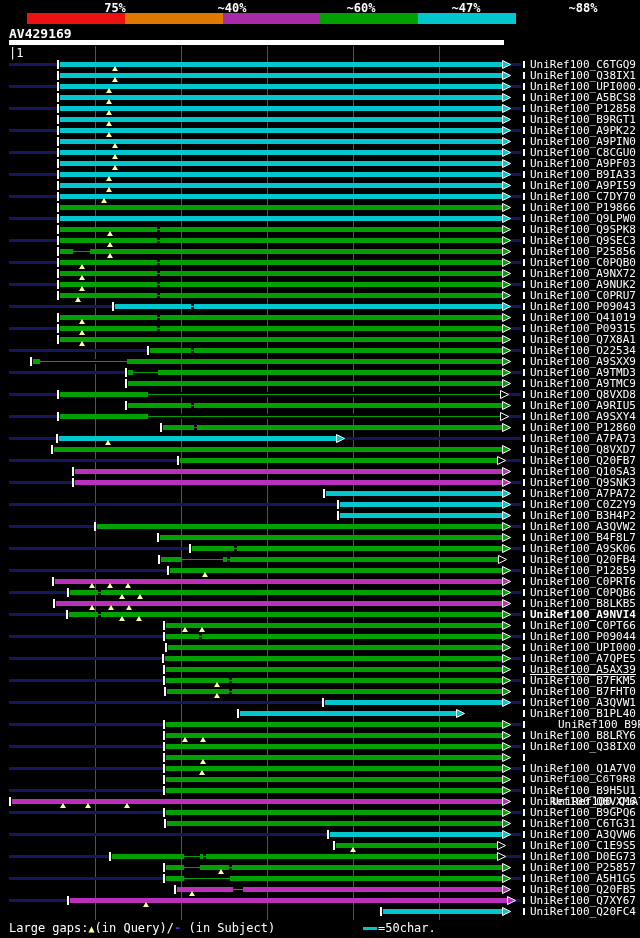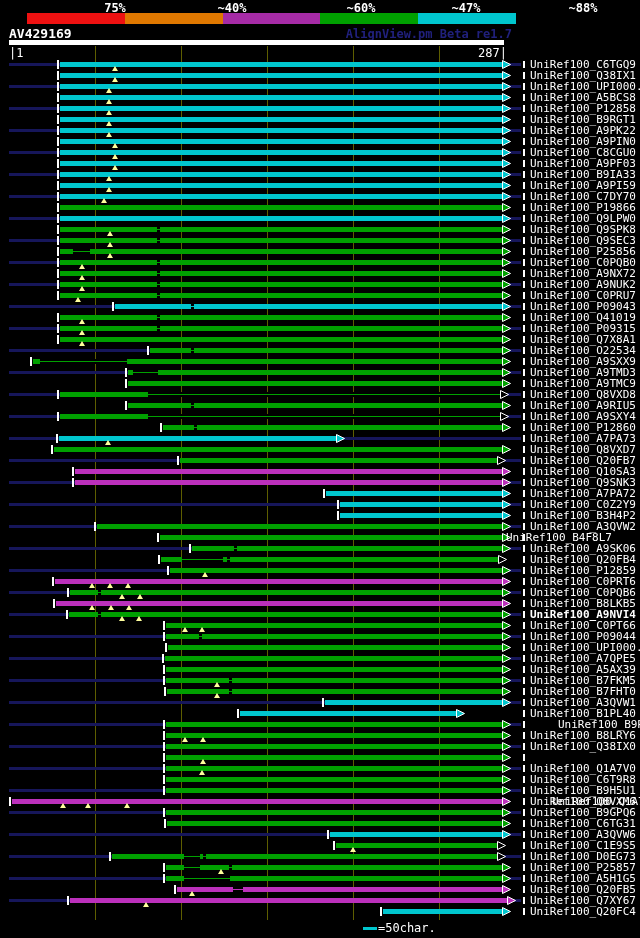--- a/index.html
+++ b/index.html
@@ -38,24 +38,22 @@
 
   <div id="colorbar">
     <div class="scale-seg" style="background: rgb(238, 17, 17);"></div>
     <div class="scale-seg" style="background: rgb(224, 120, 0);"></div>
     <div class="scale-seg" style="background: rgb(166, 43, 166);"></div>
     <div class="scale-seg" style="background: rgb(0, 160, 0);"></div>
     <div class="scale-seg" style="background: rgb(0, 198, 206);"></div>
   </div>
 
   <div id="query-id">AV429169</div>
-  <div id="watermark">AlignView.pm Beta re1.7</div>
   <div id="query-bar"></div>
   <div id="ruler-left">|1</div>
-  <div id="ruler-right">287|</div>
 
   <div id="plot" class="abs" style="left:0;top:0;width:640px;height:938px;">
       <div style="position: absolute; left: 95px; top: 46px; width: 1px; height: 874px; background: rgb(94, 94, 0);"></div>
       <div style="position: absolute; left: 181px; top: 46px; width: 1px; height: 874px; background: rgb(94, 94, 0);"></div>
       <div style="position: absolute; left: 267px; top: 46px; width: 1px; height: 874px; background: rgb(94, 94, 0);"></div>
       <div style="position: absolute; left: 353px; top: 46px; width: 1px; height: 874px; background: rgb(94, 94, 0);"></div>
       <div style="position: absolute; left: 439px; top: 46px; width: 1px; height: 874px; background: rgb(94, 94, 0);"></div>
       <div style="position: absolute; left: 9px; top: 63px; width: 512px; height: 3px; background: rgb(22, 22, 90);"></div>
       <div style="position: absolute; left: 60px; top: 62px; width: 442px; height: 5px; background: rgb(0, 198, 206);"></div>
       <div style="position: absolute; left: 57px; top: 60px; width: 2px; height: 9px; background: rgb(255, 255, 255);"></div>
@@ -424,21 +422,21 @@
       <svg width="10" height="9" style="position: absolute; left: 502px; top: 522px;">
         <polygon points="0.5,0.5 8.5,4.5 0.5,8.5" fill="#00a000" stroke="#fff" stroke-width="1"></polygon>
       </svg>
       <div class="hit-label" style="left: 530px; top: 521px;">UniRef100_A3QVW2</div>
       <div style="position: absolute; left: 160px; top: 535px; width: 342px; height: 5px; background: rgb(0, 160, 0);"></div>
       <div style="position: absolute; left: 157px; top: 533px; width: 2px; height: 9px; background: rgb(255, 255, 255);"></div>
       <div style="position: absolute; left: 523px; top: 534px; width: 2px; height: 7px; background: rgb(255, 255, 255);"></div>
       <svg width="10" height="9" style="position: absolute; left: 502px; top: 533px;">
         <polygon points="0.5,0.5 8.5,4.5 0.5,8.5" fill="#00a000" stroke="#fff" stroke-width="1"></polygon>
       </svg>
-      <div class="hit-label" style="left: 506px; top: 532px;">UniRef100_B4F8L7</div>
+      <div class="hit-label" style="left: 530px; top: 532px;">UniRef100_B4F8L7</div>
       <div style="position: absolute; left: 9px; top: 547px; width: 512px; height: 3px; background: rgb(22, 22, 90);"></div>
       <div style="position: absolute; left: 192px; top: 546px; width: 310px; height: 5px; background: rgb(0, 160, 0);"></div>
       <div style="position: absolute; left: 234px; top: 546px; width: 3px; height: 5px; background: transparent; box-sizing: border-box; border-top: 2px solid rgb(0, 0, 0); border-bottom: 2px solid rgb(0, 0, 0);"></div>
       <div style="position: absolute; left: 189px; top: 544px; width: 2px; height: 9px; background: rgb(255, 255, 255);"></div>
       <div style="position: absolute; left: 523px; top: 545px; width: 2px; height: 7px; background: rgb(255, 255, 255);"></div>
       <svg width="10" height="9" style="position: absolute; left: 502px; top: 544px;">
         <polygon points="0.5,0.5 8.5,4.5 0.5,8.5" fill="#00a000" stroke="#fff" stroke-width="1"></polygon>
       </svg>
       <div class="hit-label" style="left: 530px; top: 543px;">UniRef100_A9SK06</div>
       <div style="position: absolute; left: 161px; top: 557px; width: 337px; height: 5px; background: rgb(0, 160, 0);"></div>
@@ -534,21 +532,21 @@
       <svg width="10" height="9" style="position: absolute; left: 502px; top: 654px;">
         <polygon points="0.5,0.5 8.5,4.5 0.5,8.5" fill="#00a000" stroke="#fff" stroke-width="1"></polygon>
       </svg>
       <div class="hit-label" style="left: 530px; top: 653px;">UniRef100_A7QPE5</div>
       <div style="position: absolute; left: 166px; top: 667px; width: 336px; height: 5px; background: rgb(0, 160, 0);"></div>
       <div style="position: absolute; left: 163px; top: 665px; width: 2px; height: 9px; background: rgb(255, 255, 255);"></div>
       <div style="position: absolute; left: 523px; top: 666px; width: 2px; height: 7px; background: rgb(255, 255, 255);"></div>
       <svg width="10" height="9" style="position: absolute; left: 502px; top: 665px;">
         <polygon points="0.5,0.5 8.5,4.5 0.5,8.5" fill="#00a000" stroke="#fff" stroke-width="1"></polygon>
       </svg>
-      <div class="hit-label" style="left: 530px; top: 664px;">UniRef100_A5AX39</div>
+      <div class="hit-label" style="left: 530px; top: 664px; text-decoration: underline;">UniRef100_A5AX39</div>
       <div style="position: absolute; left: 9px; top: 679px; width: 512px; height: 3px; background: rgb(22, 22, 90);"></div>
       <div style="position: absolute; left: 166px; top: 678px; width: 336px; height: 5px; background: rgb(0, 160, 0);"></div>
       <div style="position: absolute; left: 229px; top: 678px; width: 3px; height: 5px; background: transparent; box-sizing: border-box; border-top: 2px solid rgb(0, 0, 0); border-bottom: 2px solid rgb(0, 0, 0);"></div>
       <div style="position: absolute; left: 163px; top: 676px; width: 2px; height: 9px; background: rgb(255, 255, 255);"></div>
       <div style="position: absolute; left: 523px; top: 677px; width: 2px; height: 7px; background: rgb(255, 255, 255);"></div>
       <svg width="10" height="9" style="position: absolute; left: 502px; top: 676px;">
         <polygon points="0.5,0.5 8.5,4.5 0.5,8.5" fill="#00a000" stroke="#fff" stroke-width="1"></polygon>
       </svg>
       <div style="position: absolute; left: 214px; top: 682px; width: 0px; height: 0px; border-left: 3.5px solid transparent; border-right: 3.5px solid transparent; border-bottom: 5px solid rgb(255, 255, 156);"></div>
       <div class="hit-label" style="left: 530px; top: 675px;">UniRef100_B7FKM5</div>
@@ -617,21 +615,21 @@
         <polygon points="0.5,0.5 8.5,4.5 0.5,8.5" fill="#00a000" stroke="#fff" stroke-width="1"></polygon>
       </svg>
       <div style="position: absolute; left: 199px; top: 770px; width: 0px; height: 0px; border-left: 3.5px solid transparent; border-right: 3.5px solid transparent; border-bottom: 5px solid rgb(255, 255, 156);"></div>
       <div class="hit-label" style="left: 530px; top: 763px;">UniRef100_Q1A7V0</div>
       <div style="position: absolute; left: 166px; top: 777px; width: 336px; height: 5px; background: rgb(0, 160, 0);"></div>
       <div style="position: absolute; left: 163px; top: 775px; width: 2px; height: 9px; background: rgb(255, 255, 255);"></div>
       <div style="position: absolute; left: 523px; top: 776px; width: 2px; height: 7px; background: rgb(255, 255, 255);"></div>
       <svg width="10" height="9" style="position: absolute; left: 502px; top: 775px;">
         <polygon points="0.5,0.5 8.5,4.5 0.5,8.5" fill="#00a000" stroke="#fff" stroke-width="1"></polygon>
       </svg>
-      <div class="hit-label" style="left: 530px; top: 774px;">UniRef100_C6T9R8</div>
+      <div class="hit-label" style="left: 530px; top: 774px; font-family: Liberation Mono, monospace;">UniRef100_C6T9R8</div>
       <div style="position: absolute; left: 9px; top: 789px; width: 512px; height: 3px; background: rgb(22, 22, 90);"></div>
       <div style="position: absolute; left: 166px; top: 788px; width: 336px; height: 5px; background: rgb(0, 160, 0);"></div>
       <div style="position: absolute; left: 163px; top: 786px; width: 2px; height: 9px; background: rgb(255, 255, 255);"></div>
       <div style="position: absolute; left: 523px; top: 787px; width: 2px; height: 7px; background: rgb(255, 255, 255);"></div>
       <svg width="10" height="9" style="position: absolute; left: 502px; top: 786px;">
         <polygon points="0.5,0.5 8.5,4.5 0.5,8.5" fill="#00a000" stroke="#fff" stroke-width="1"></polygon>
       </svg>
       <div class="hit-label" style="left: 530px; top: 785px;">UniRef100_B9H5U1</div>
       <div style="position: absolute; left: 12px; top: 799px; width: 490px; height: 5px; background: rgb(187, 48, 187);"></div>
       <div style="position: absolute; left: 9px; top: 797px; width: 2px; height: 9px; background: rgb(255, 255, 255);"></div>
@@ -728,15 +726,16 @@
       <div class="hit-label" style="left: 530px; top: 895px;">UniRef100_Q7XY67</div>
       <div style="position: absolute; left: 383px; top: 909px; width: 119px; height: 5px; background: rgb(0, 198, 206);"></div>
       <div style="position: absolute; left: 380px; top: 907px; width: 2px; height: 9px; background: rgb(255, 255, 255);"></div>
       <div style="position: absolute; left: 523px; top: 908px; width: 2px; height: 7px; background: rgb(255, 255, 255);"></div>
       <svg width="10" height="9" style="position: absolute; left: 502px; top: 907px;">
         <polygon points="0.5,0.5 8.5,4.5 0.5,8.5" fill="#00c6ce" stroke="#fff" stroke-width="1"></polygon>
       </svg>
       <div class="hit-label" style="left: 530px; top: 906px;">UniRef100_Q20FC4</div>
     </div>
 
+  <div id="legend"><span>Large gaps:</span><span class="tri-sym">▲</span><span>(in Query)/</span><span class="dash-sym">-</span><span> (in Subject)</span></div>
   <div id="legend-scale"><span class="cyan-line"></span><span>=50char.</span></div>
 
 </div>
 
 </body></html>

